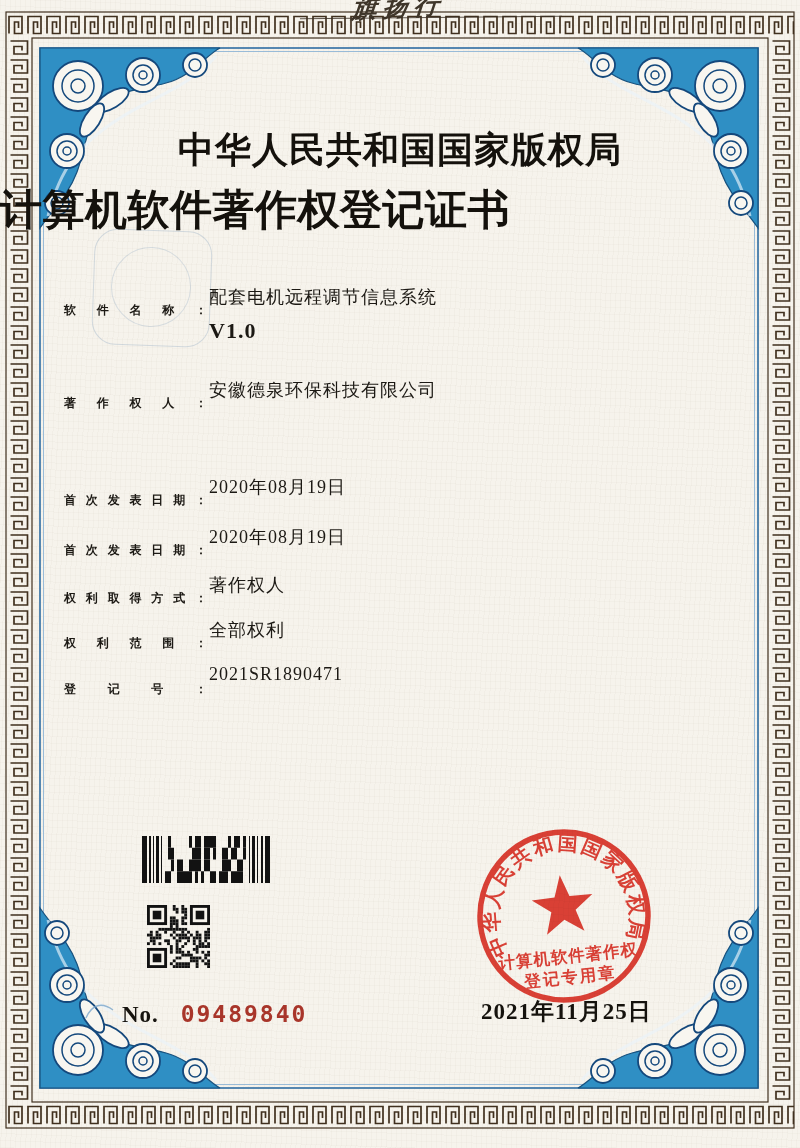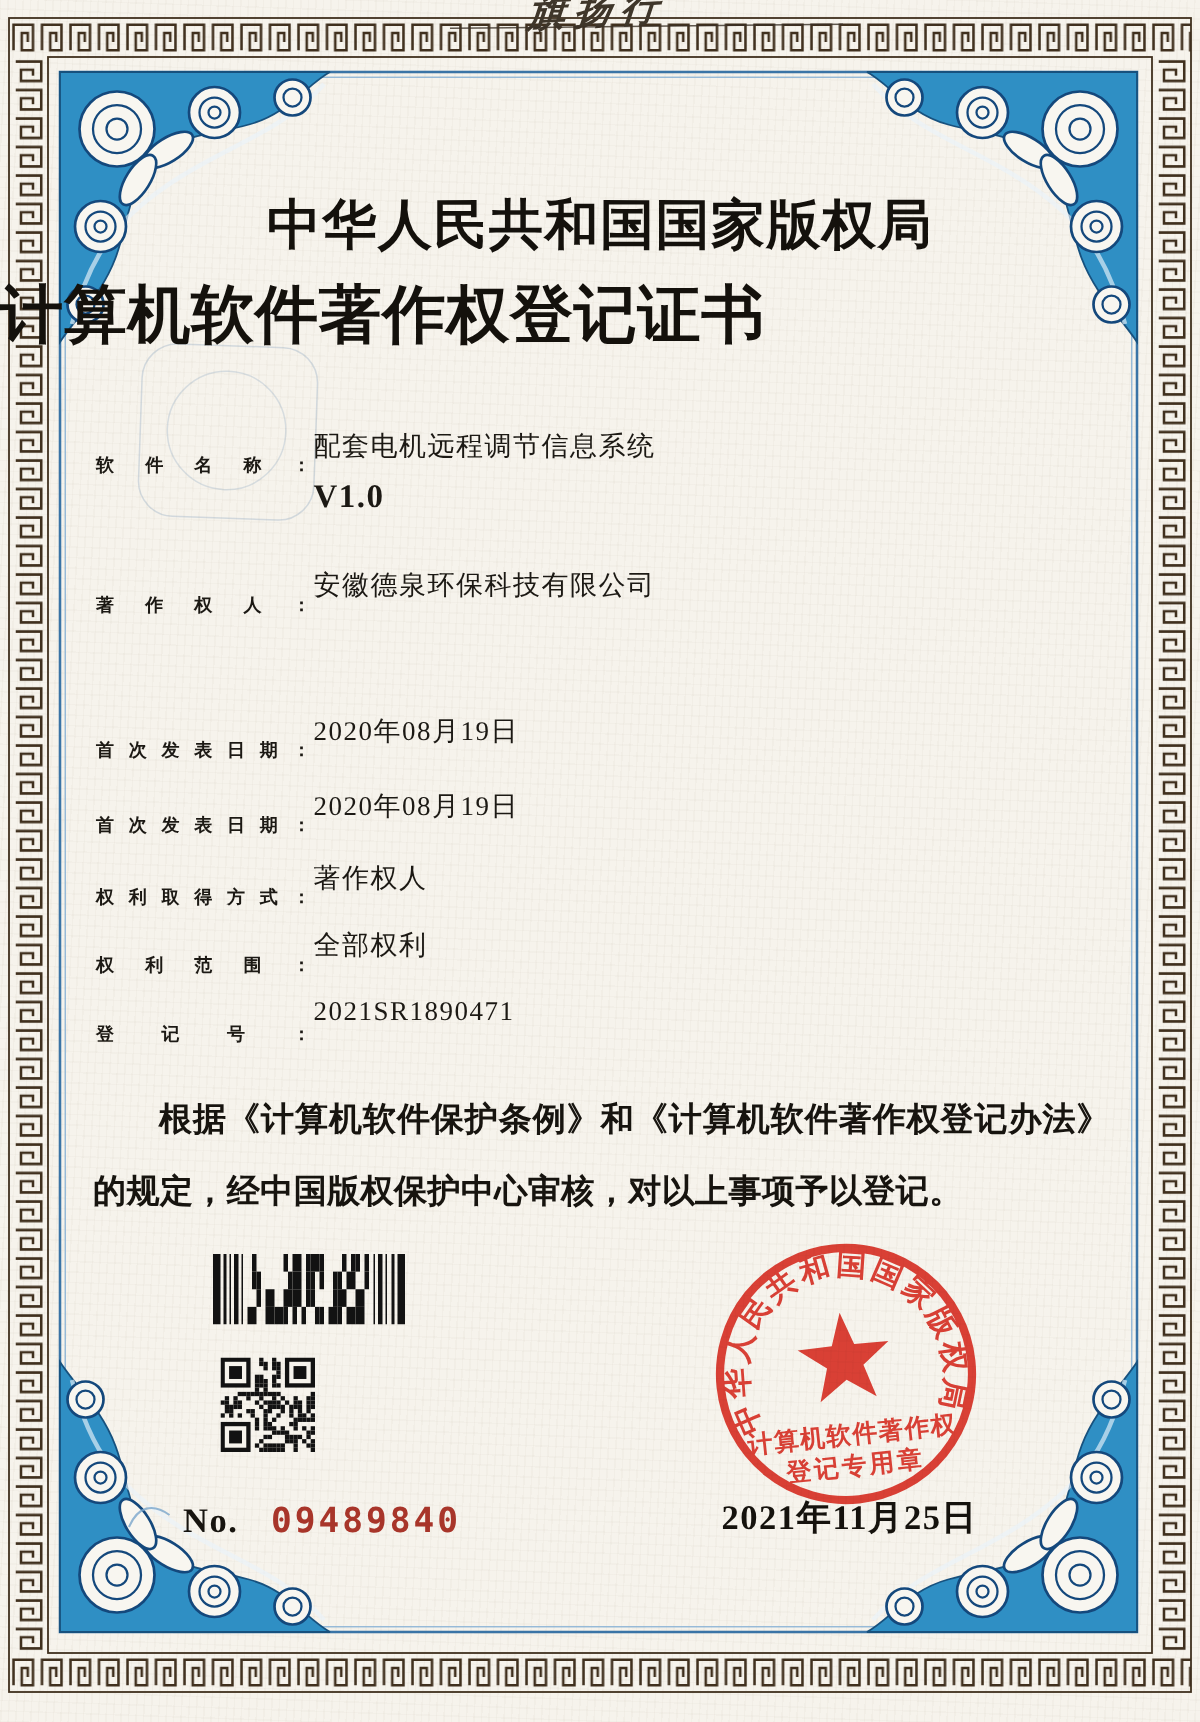--- a/index.html
+++ b/index.html
@@ -195,21 +195,20 @@
   </div>
   <div class="field r5">
     <span class="flabel">权利范围：</span>
     <span class="fvalue">全部权利</span>
   </div>
   <div class="field r6">
     <span class="flabel">登记号：</span>
     <span class="fvalue">2021SR1890471</span>
   </div>
 
-  <p class="statement">根据《计算机软件保护条例》和《计算机软件著作权登记办法》的规定，经中国版权保护中心审核，对以上事项予以登记。</p>
 
   <svg id="barcode" class="barcode" width="128" height="47" viewBox="0 0 128 47">
       <rect x="0" y="0" width="5" height="47" fill="#121212"></rect>
       <rect x="7" y="0" width="2" height="47" fill="#121212"></rect>
       <rect x="11" y="0" width="1" height="47" fill="#121212"></rect>
       <rect x="14" y="0" width="3" height="47" fill="#121212"></rect>
       <rect x="19" y="0" width="1" height="47" fill="#121212"></rect>
       <rect x="123" y="0" width="5" height="47" fill="#121212"></rect>
       <rect x="119" y="0" width="2" height="47" fill="#121212"></rect>
       <rect x="115" y="0" width="1" height="47" fill="#121212"></rect>

